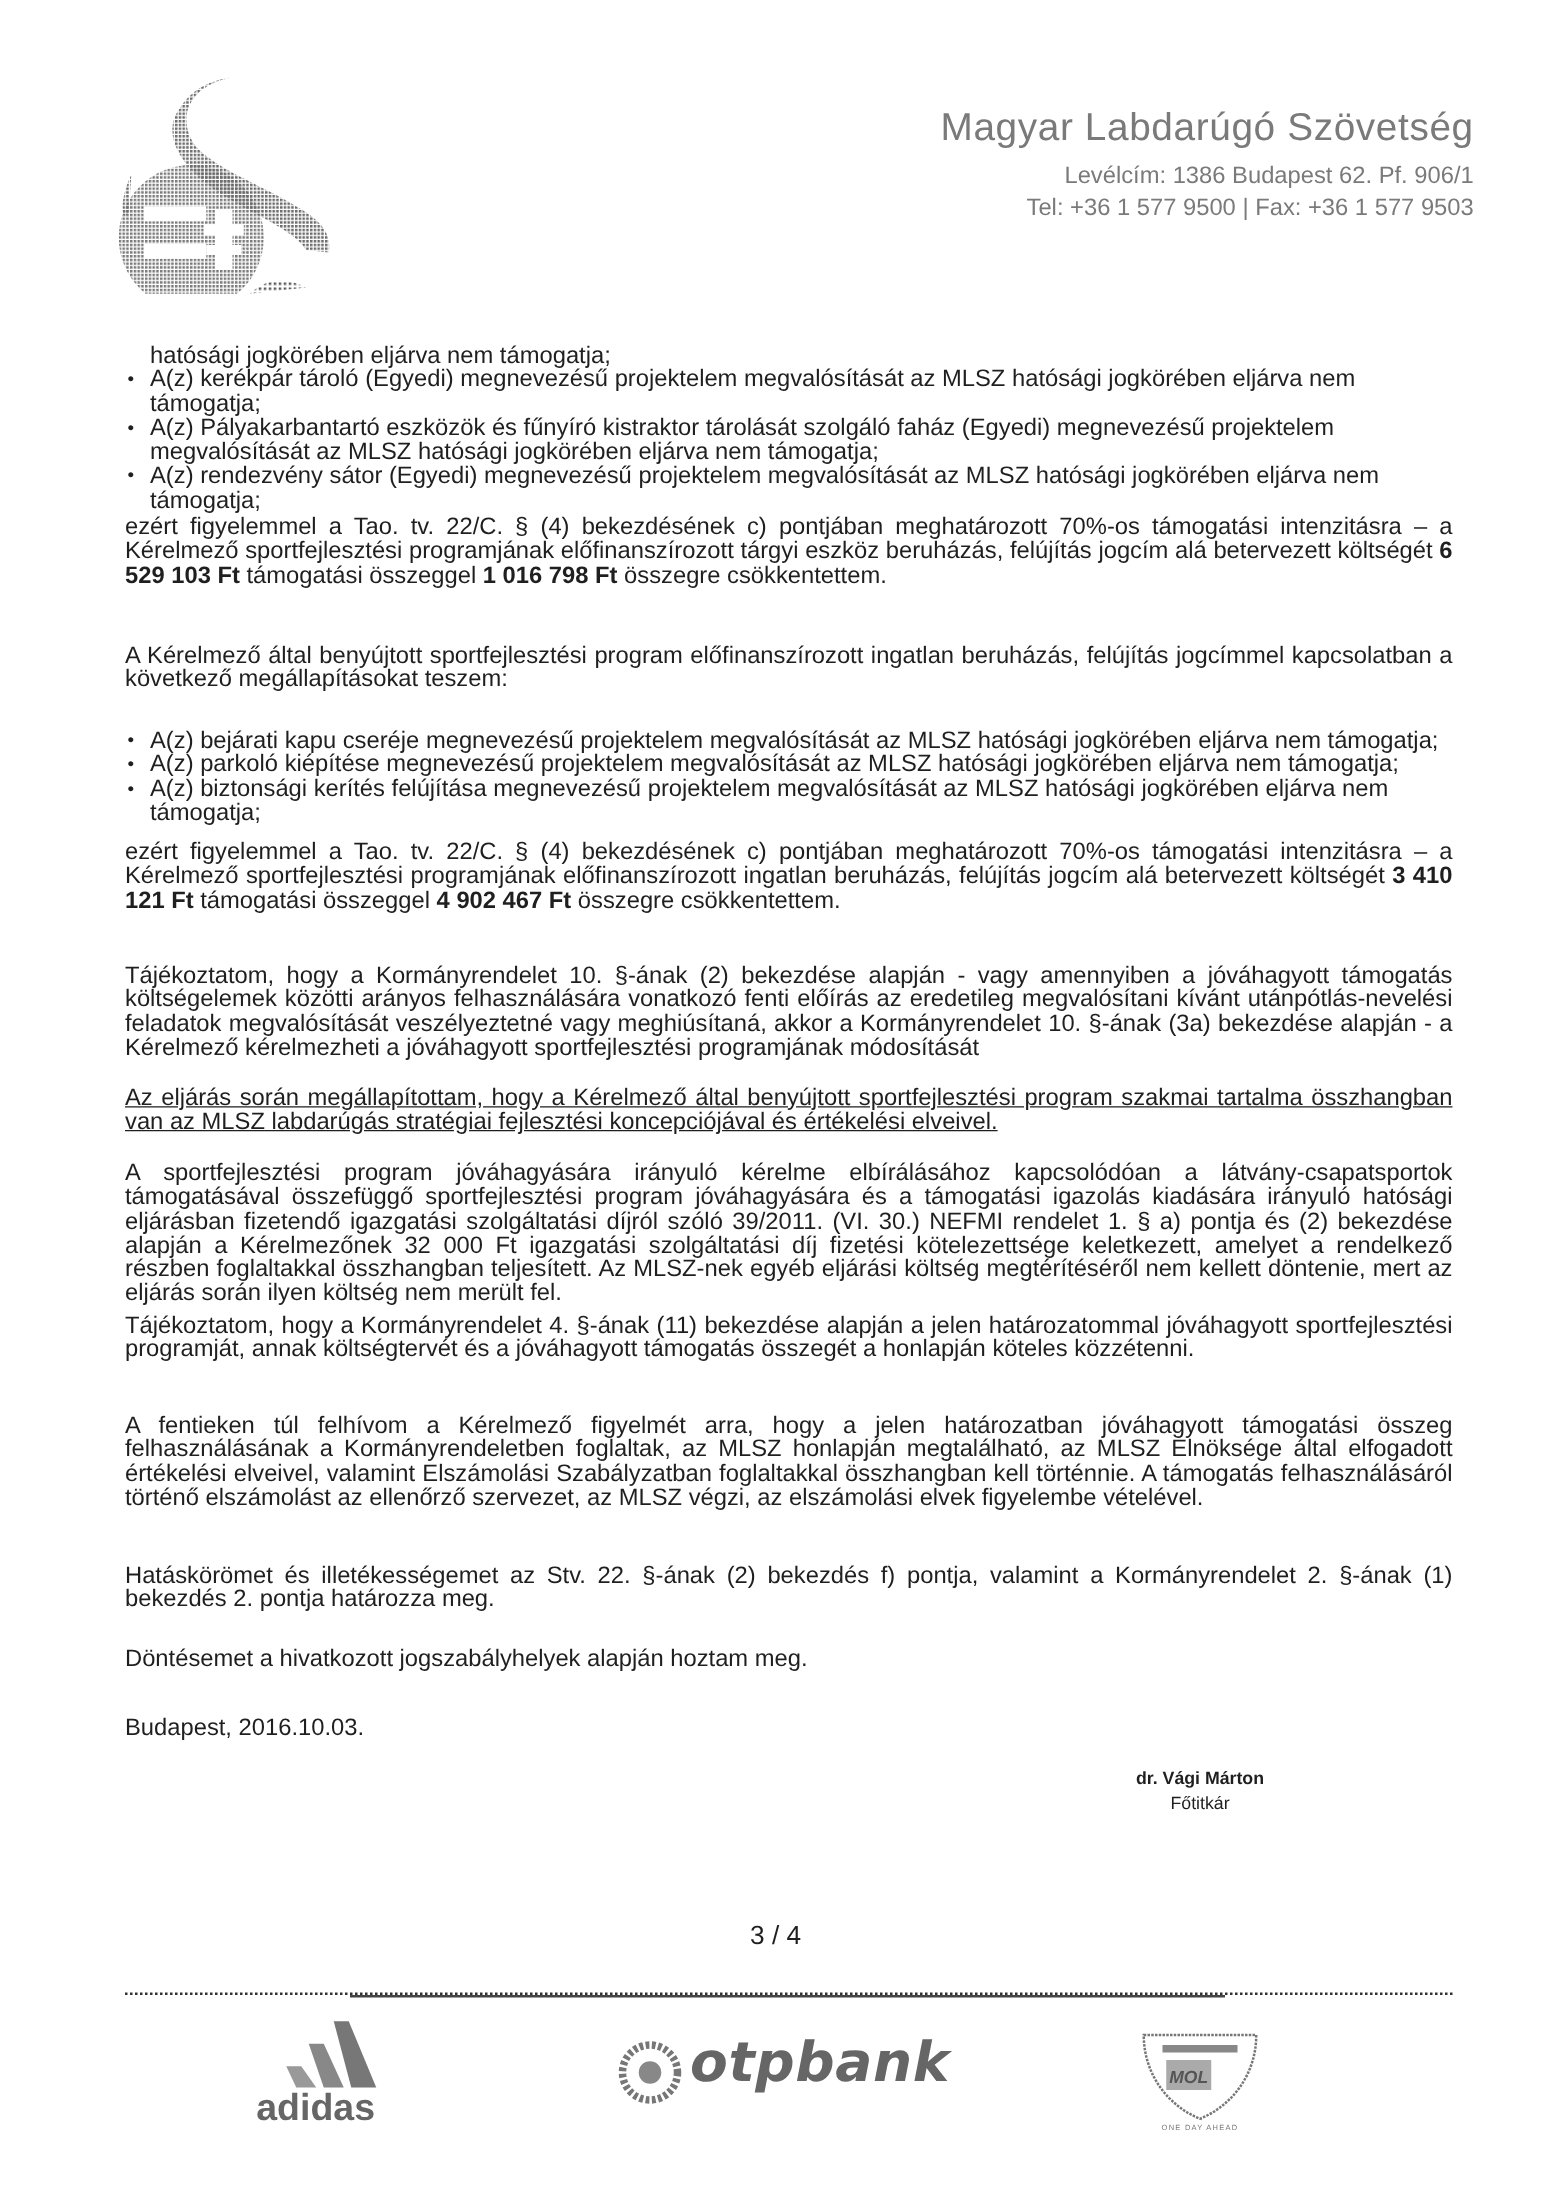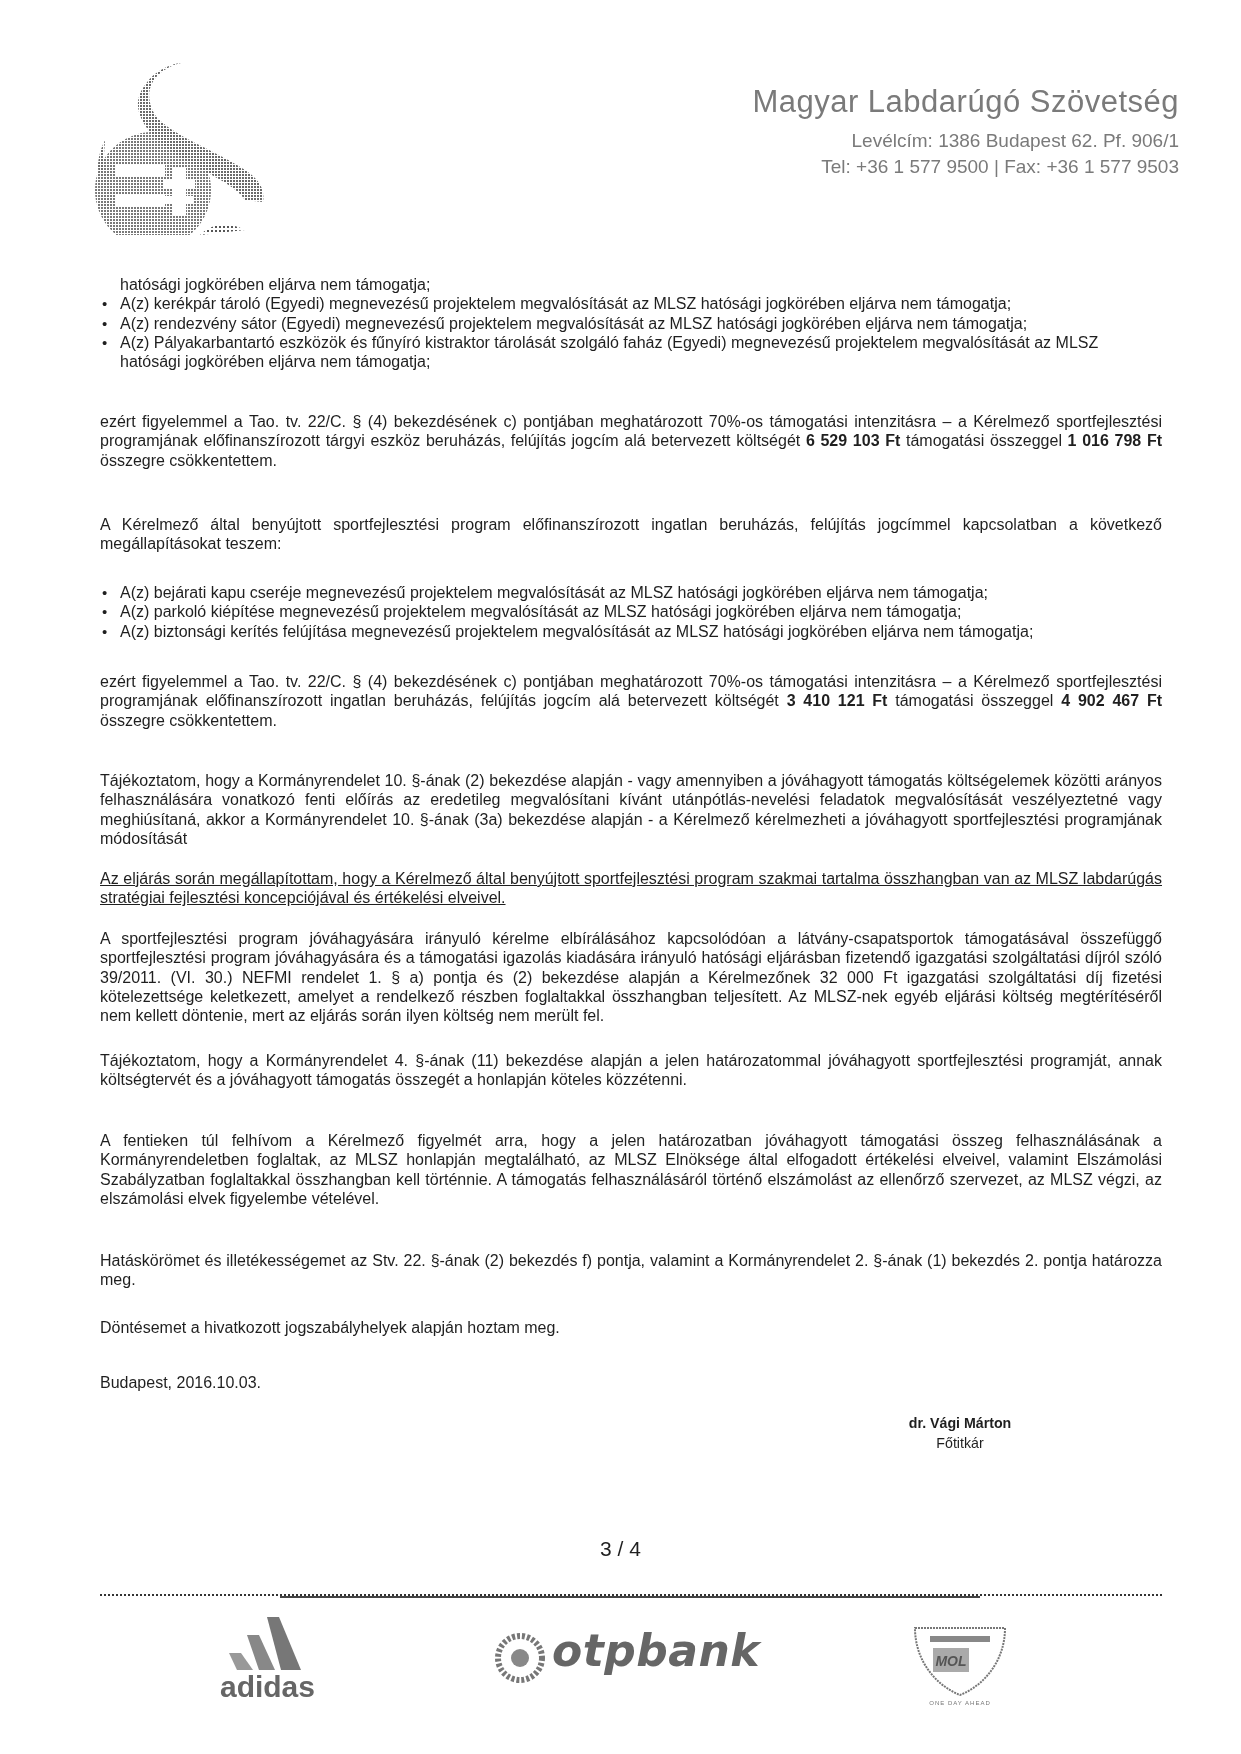--- a/index.html
+++ b/index.html
@@ -8,21 +8,21 @@
   .page { position: absolute; left: 0; top: 0; width: 1241px; height: 1754px; }
 
   
   .logo { position: absolute; left: 95px; top: 30px; width: 200px; height: 205px; }
   .org { position: absolute; right: 62px; top: 82px; text-align: right; color: #7a7a7a; }
   .org-name { font-size: 31px; letter-spacing: 0.5px; line-height: 40px; }
   .org-addr { font-size: 19px; line-height: 26px; margin-top: 6px; }
   .org-tel { font-size: 19px; line-height: 26px; margin-top: 0; }
 
   
-  .content { position: absolute; left: 100px; width: 1062px; font-size: 16px; line-height: 19.3px; }
+  .content { position: absolute; left: 100px; width: 1062px; font-size: 19px; line-height: 19.3px; }
   .content p { margin: 0; text-align: justify; }
   .content b { font-weight: bold; }
   ul.bul { margin: 0; padding-left: 20px; list-style: none; }
   ul.bul li { position: relative; padding-left: 0; }
   ul.bul li::before { content: "•"; position: absolute; left: -18px; top: 0; font-size: 15px; }
   .cont-line { padding-left: 20px; }
 
   .b1 { top: 275px; }
   .p1 { top: 412px; }
   .p2 { top: 515px; }
@@ -43,21 +43,21 @@
 
   .rule { position: absolute; left: 100px; top: 1594px; width: 1062px; height: 0; border-top: 2px dotted #333; }
   .rule2 { position: absolute; left: 280px; top: 1596px; width: 700px; height: 2px; background: #444; }
 
   .sponsor { position: absolute; color: #555; }
   .adidas { left: 205px; top: 1615px; width: 110px; height: 95px; }
   .otp { left: 490px; top: 1620px; width: 240px; height: 80px; }
   .mol { left: 905px; top: 1620px; width: 110px; height: 95px; }
   .otp-text { position: absolute; left: 62px; top: 5px; font-size: 44px; font-style: italic; font-weight: bold; color: #666;
               font-family: "DejaVu Sans", sans-serif; letter-spacing: 0.5px; }
-  .adidas-text { position: absolute; left: 0; top: 55px; width: 110px; text-align: right; font-size: 30px; font-weight: bold; color: #666; }
+  .adidas-text { position: absolute; left: 0; top: 55px; width: 110px; text-align: left; font-size: 30px; font-weight: bold; color: #666; }
   .mol-sub { position: absolute; left: 0; top: 80px; width: 110px; text-align: center; font-size: 6px; color: #777; letter-spacing: 1px; }
 </style>
 </head>
 <body>
 
 <div class="page">
 
   <svg class="logo" viewBox="0 0 200 205">
     <defs>
       <pattern id="dots" width="3" height="3" patternUnits="userSpaceOnUse">
@@ -81,22 +81,22 @@
   <div class="org">
     <div class="org-name">Magyar Labdarúgó Szövetség</div>
     <div class="org-addr">Levélcím: 1386 Budapest 62. Pf. 906/1</div>
     <div class="org-tel">Tel: +36 1 577 9500 | Fax: +36 1 577 9503</div>
   </div>
 
   <div class="content b1">
     <div class="cont-line">hatósági jogkörében eljárva nem támogatja;</div>
     <ul class="bul">
       <li>A(z) kerékpár tároló (Egyedi) megnevezésű projektelem megvalósítását az MLSZ hatósági jogkörében eljárva nem támogatja;</li>
+      <li>A(z) Pályakarbantartó eszközök és fűnyíró kistraktor tárolását szolgáló faház (Egyedi) megnevezésű projektelem megvalósítását az MLSZ hatósági jogkörében eljárva nem támogatja;</li>
       <li>A(z) rendezvény sátor (Egyedi) megnevezésű projektelem megvalósítását az MLSZ hatósági jogkörében eljárva nem támogatja;</li>
-      <li>A(z) Pályakarbantartó eszközök és fűnyíró kistraktor tárolását szolgáló faház (Egyedi) megnevezésű projektelem megvalósítását az MLSZ hatósági jogkörében eljárva nem támogatja;</li>
     </ul>
   </div>
 
   <div class="content p1">
     <p>
       <span>ezért figyelemmel a Tao. tv. 22/C. § (4) bekezdésének c) pontjában meghatározott 70%-os támogatási intenzitásra – a Kérelmező sportfejlesztési programjának előfinanszírozott tárgyi eszköz beruházás, felújítás jogcím alá betervezett költségét </span><b>6 529 103 Ft</b><span> támogatási összeggel </span><b>1 016 798 Ft</b><span> összegre csökkentettem.</span>
     </p>
   </div>
 
   <div class="content p2">

